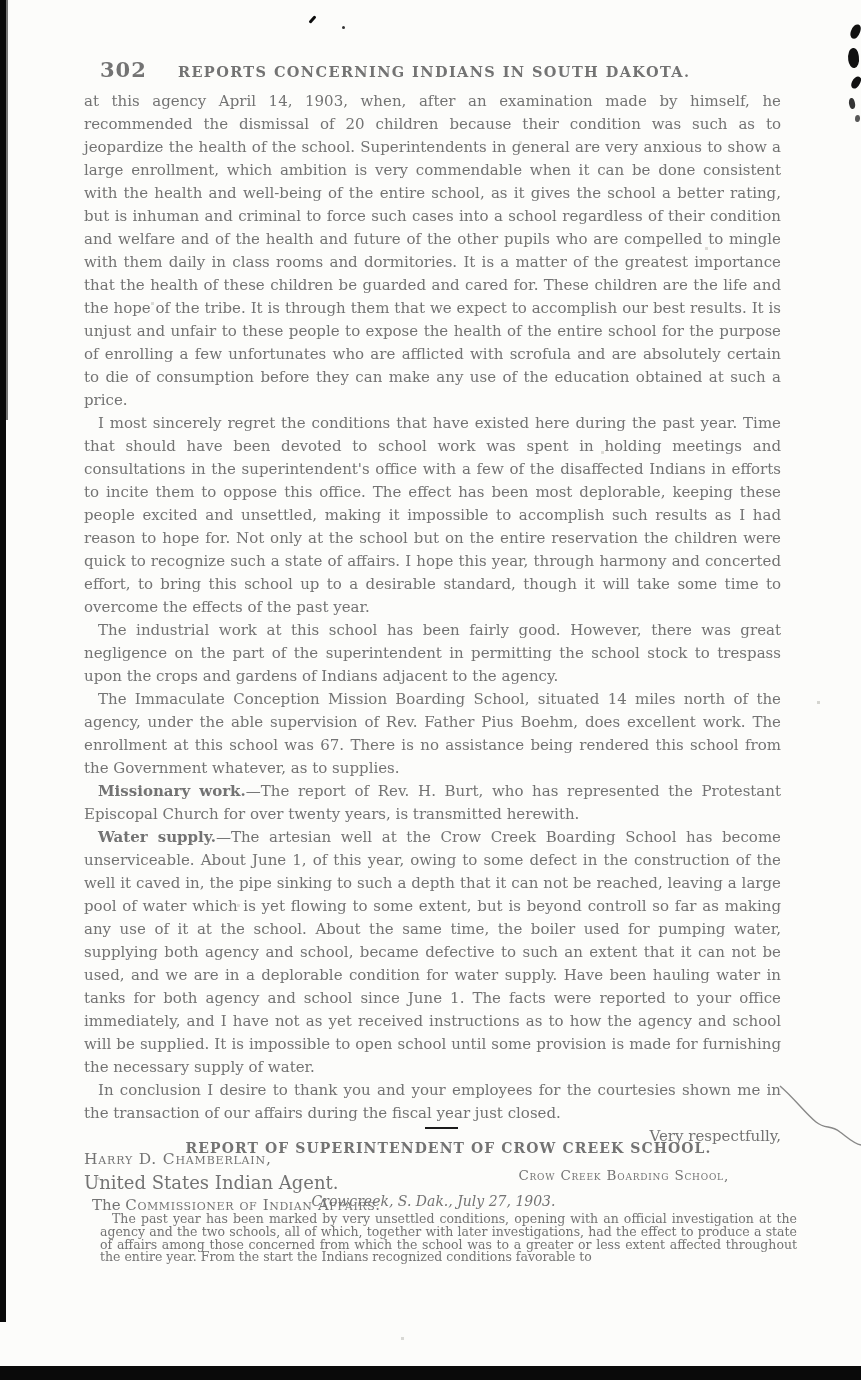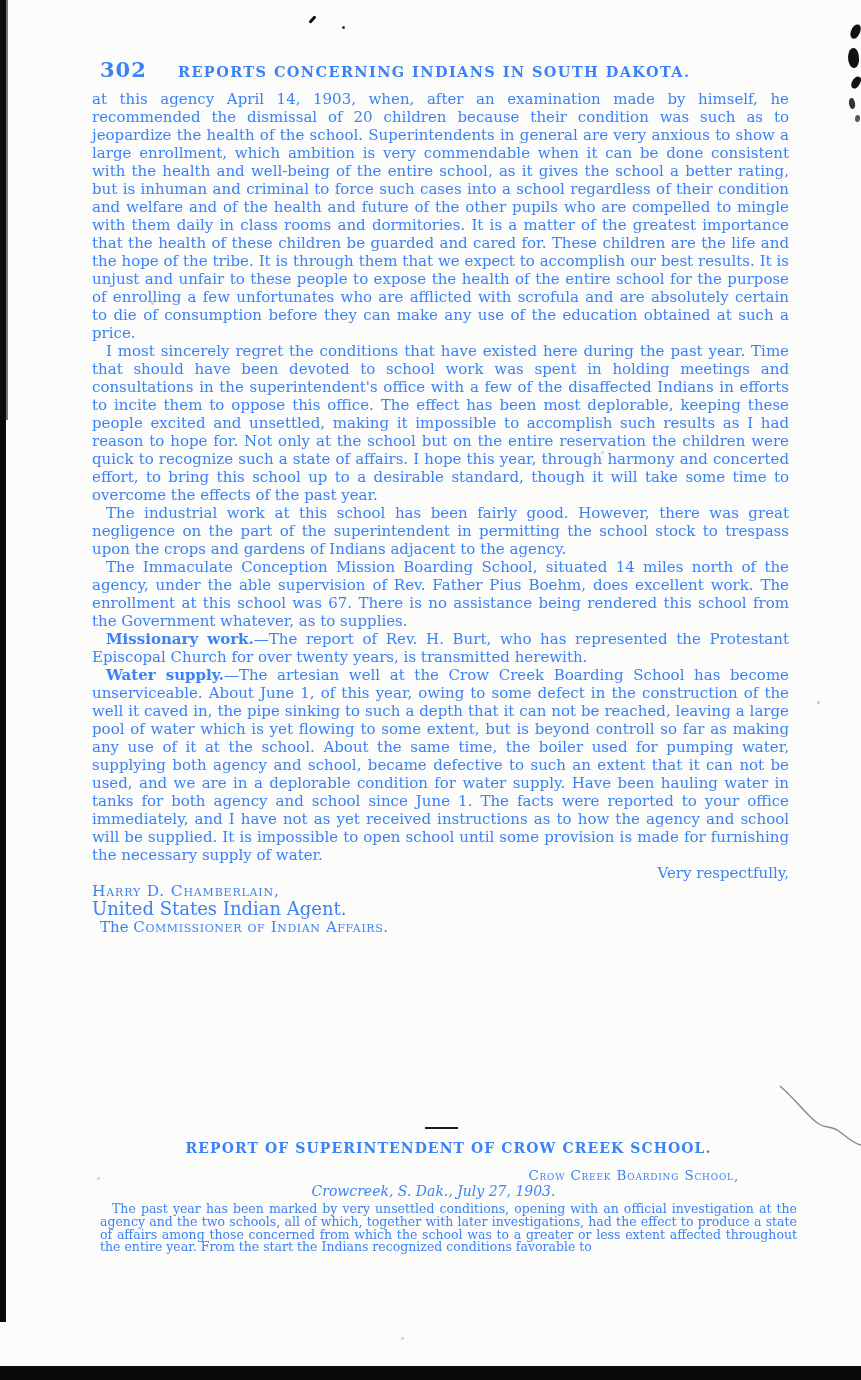--- a/index.html
+++ b/index.html
@@ -2,21 +2,21 @@
 <html><head>
 <meta charset="utf-8">
 <style>
   html,body{margin:0;padding:0;background:#888;}
   .page{
     position:relative;
     width:861px;height:1380px;
     background:#fcfcfa;
     overflow:hidden;
     font-family:"DejaVu Serif","Liberation Serif",serif;
-    color:#3b82f6;
+    color:#737373;
   }
   
   .edge-left{position:absolute;left:0;top:0;width:6px;height:1322px;background:#0a0a0a;}
   .edge-left:after{content:"";position:absolute;left:6px;top:0;width:2px;height:420px;background:rgba(10,10,10,.55);}
   .edge-bottom{position:absolute;left:0;top:1366px;width:861px;height:14px;background:#0a0a0a;}
   .smudge{position:absolute;background:#111;border-radius:60% 40% 55% 45%;}
   .smudge.s1{left:851px;top:24px;width:9px;height:15px;transform:rotate(18deg);}
   .smudge.s2{left:848px;top:48px;width:11px;height:20px;transform:rotate(-8deg);}
   .smudge.s3{left:852px;top:76px;width:8px;height:13px;transform:rotate(24deg);}
   .smudge.s4{left:849px;top:98px;width:6px;height:11px;transform:rotate(-15deg);opacity:.85;}
@@ -26,36 +26,36 @@
   .crease{position:absolute;left:778px;top:1082px;}
   .specks{position:absolute;left:0;top:0;width:1px;height:1px;background:transparent;
     box-shadow:152px 303px 0 1px #d8d8d4, 602px 452px 0 1px #dddbd6, 818px 702px 0 1px #d5d5d0,
                402px 1338px 0 1px #d8d8d4, 238px 905px 0 1px #e0dedA, 706px 248px 0 1px #dddbd6,
                98px 1178px 0 1px #dcdcd8, 520px 142px 0 1px #e0dedA;}
   
   .running-head{position:absolute;left:100px;top:57px;width:697px;white-space:nowrap;}
   .page-number{font-weight:bold;font-size:21px;letter-spacing:1px;}
   .running-title{font-weight:bold;font-size:14.5px;letter-spacing:1.4px;margin-left:26px;}
   
-  .body-col{position:absolute;left:92px;top:90px;width:697px;font-size:15px;line-height:18px;text-align:justify;}
+  .body-col{position:absolute;left:84px;top:90px;width:697px;font-size:15px;line-height:23px;text-align:justify;}
   .body-col p{margin:0;text-indent:14px;}
   .body-col p.no-indent{text-indent:0;}
   .lead-bold{font-weight:bold;}
   .sc{font-variant:small-caps;}
   .closing-line{margin-top:0;text-indent:55px !important;text-align:right;}
   .sig-name{margin-top:1px;padding-right:47px;font-variant:small-caps;letter-spacing:.8px;font-size:15.5px;text-indent:0 !important;}
   .sig-title{text-align:left;padding-right:18px;font-size:18px;text-indent:0 !important;}
   .addressee{margin-top:1px;text-align:left;text-indent:8px !important;}
   .addressee .sc{letter-spacing:.6px;}
   
   .divider{position:absolute;left:425px;top:1127px;width:33px;height:2px;background:#1b1b1b;}
   
   .sup-col{position:absolute;left:100px;top:1142px;width:697px;font-size:12.5px;line-height:12.9px;text-align:justify;}
   .sup-heading{text-align:center;font-size:14px;letter-spacing:1.1px;font-weight:600;margin:0 0 14px 0;}
-  .dateline-org{text-align:right;padding-right:55px;font-variant:small-caps;letter-spacing:.8px;font-size:13.5px;margin:3px;}
+  .dateline-org{text-align:right;padding-right:55px;font-variant:small-caps;letter-spacing:.8px;font-size:13.5px;margin:13px;}
   .dateline-place{text-align:center;padding-right:30px;font-style:italic;font-size:14px;margin:0 0 5px 0;}
   .sup-col .paras p{margin:0;text-indent:12px;}
 </style>
 </head>
 <body>
 
 <div class="page">
 
   <div class="edge-left"></div>
   <div class="edge-bottom"></div>
@@ -77,20 +77,21 @@
   </div>
 
   <div class="body-col">
     <div class="paras">
         <p class="no-indent">at this agency April 14, 1903, when, after an examination made by himself, he recommended the dismissal of 20 children because their condition was such as to jeopardize the health of the school.  Superintendents in general are very anxious to show a large enrollment, which ambition is very commendable when it can be done consistent with the health and well-being of the entire school, as it gives the school a better rating, but is inhuman and criminal to force such cases into a school regardless of their condition and welfare and of the health and future of the other pupils who are compelled to mingle with them daily in class rooms and dormitories.  It is a matter of the greatest importance that the health of these children be guarded and cared for.  These children are the life and the hope of the tribe.  It is through them that we expect to accomplish our best results.  It is unjust and unfair to these people to expose the health of the entire school for the purpose of enrolling a few unfortunates who are afflicted with scrofula and are absolutely certain to die of consumption before they can make any use of the education obtained at such a price.</p>
         <p>I most sincerely regret the conditions that have existed here during the past year. Time that should have been devoted to school work was spent in holding meetings and consultations in the superintendent's office with a few of the disaffected Indians in efforts to incite them to oppose this office.  The effect has been most deplorable, keeping these people excited and unsettled, making it impossible to accomplish such results as I had reason to hope for.  Not only at the school but on the entire reservation the children were quick to recognize such a state of affairs.  I hope this year, through harmony and concerted effort, to bring this school up to a desirable standard, though it will take some time to overcome the effects of the past year.</p>
         <p>The industrial work at this school has been fairly good.  However, there was great negligence on the part of the superintendent in permitting the school stock to trespass upon the crops and gardens of Indians adjacent to the agency.</p>
         <p>The Immaculate Conception Mission Boarding School, situated 14 miles north of the agency, under the able supervision of Rev. Father Pius Boehm, does excellent work. The enrollment at this school was 67.  There is no assistance being rendered this school from the Government whatever, as to supplies.</p>
         <p><strong class="lead-bold">Missionary work.</strong>—The report of Rev. H. Burt, who has represented the Protestant Episcopal Church for over twenty years, is transmitted herewith.</p>
         <p><strong class="lead-bold">Water supply.</strong>—The artesian well at the Crow Creek Boarding School has become unserviceable.  About June 1, of this year, owing to some defect in the construction of the well it caved in, the pipe sinking to such a depth that it can not be reached, leaving a large pool of water which is yet flowing to some extent, but is beyond controll so far as making any use of it at the school.  About the same time, the boiler used for pumping water, supplying both agency and school, became defective to such an extent that it can not be used, and we are in a deplorable condition for water supply.  Have been hauling water in tanks for both agency and school since June 1.  The facts were reported to your office immediately, and I have not as yet received instructions as to how the agency and school will be supplied.  It is impossible to open school until some provision is made for furnishing the necessary supply of water.</p>
+        <p>In conclusion I desire to thank you and your employees for the courtesies shown me in the transaction of our affairs during the fiscal year just closed.</p>
       </div>
     <p class="closing-line">Very respectfully,</p>
     <p class="sig-name">Harry D. Chamberlain,</p>
     <p class="sig-title">United States Indian Agent.</p>
     <p class="addressee"><span>The </span><span class="sc">Commissioner of Indian Affairs.</span></p>
   </div>
 
   <div class="divider"></div>
 
   <div class="sup-col">

